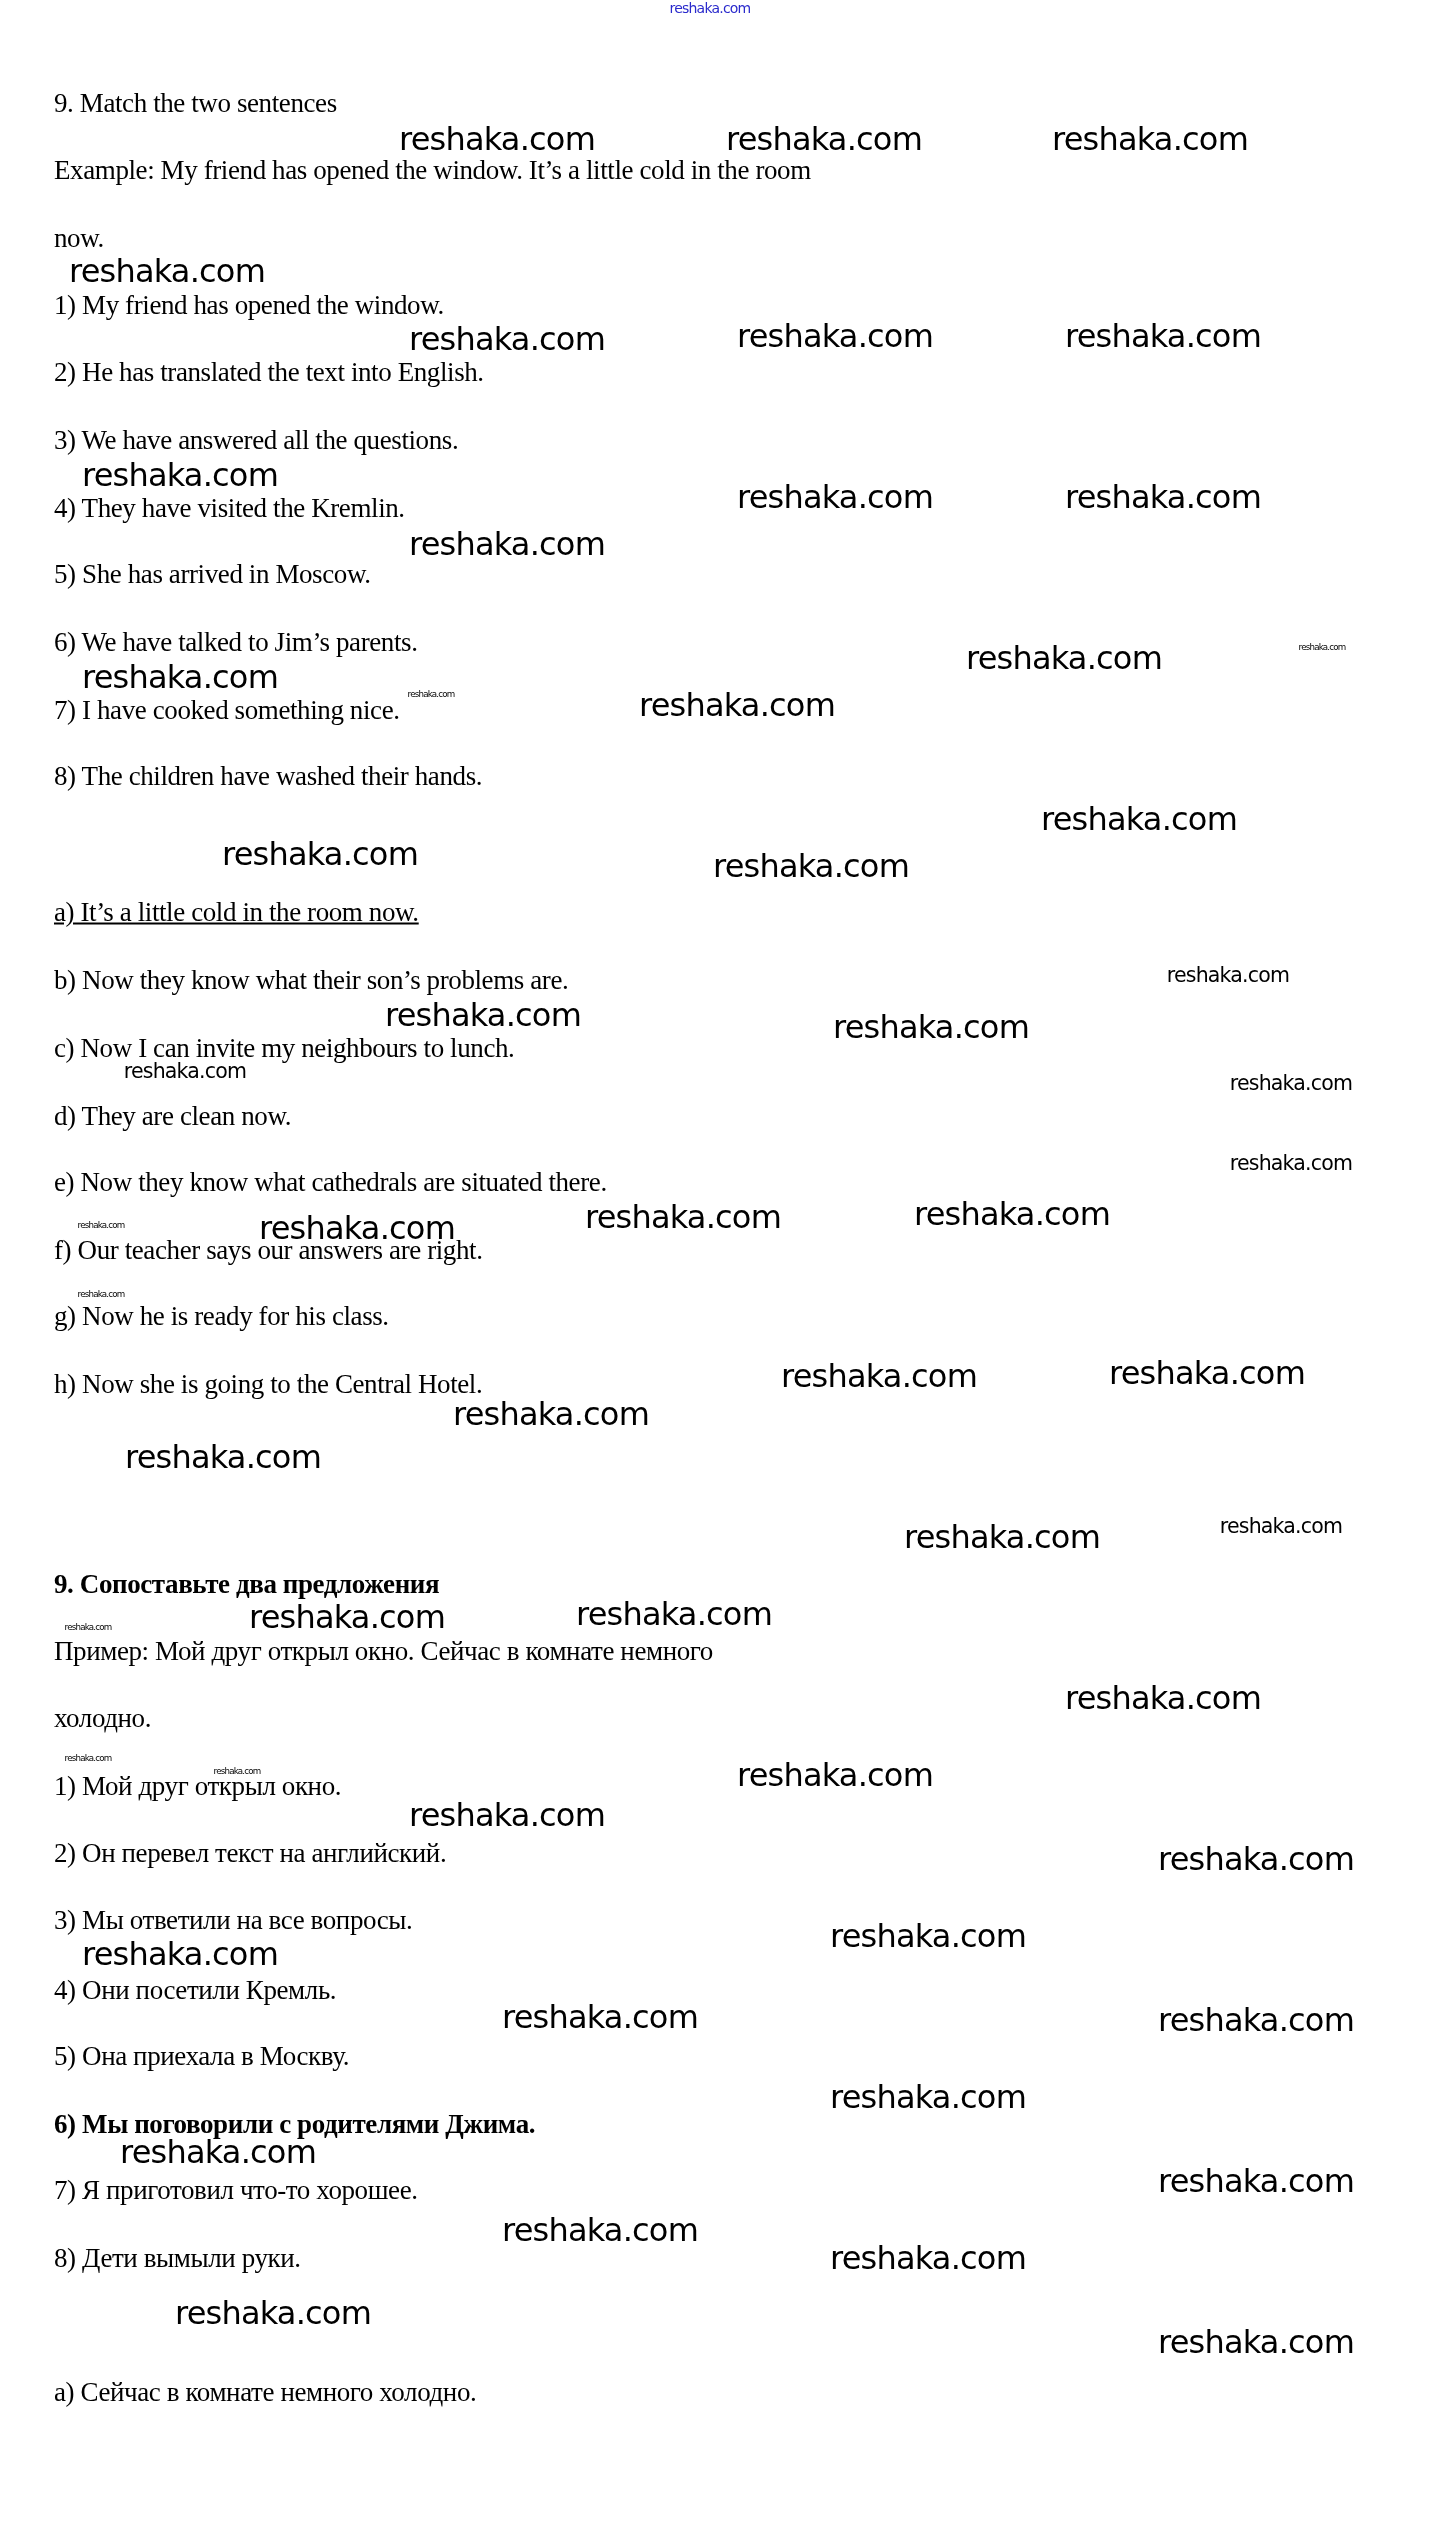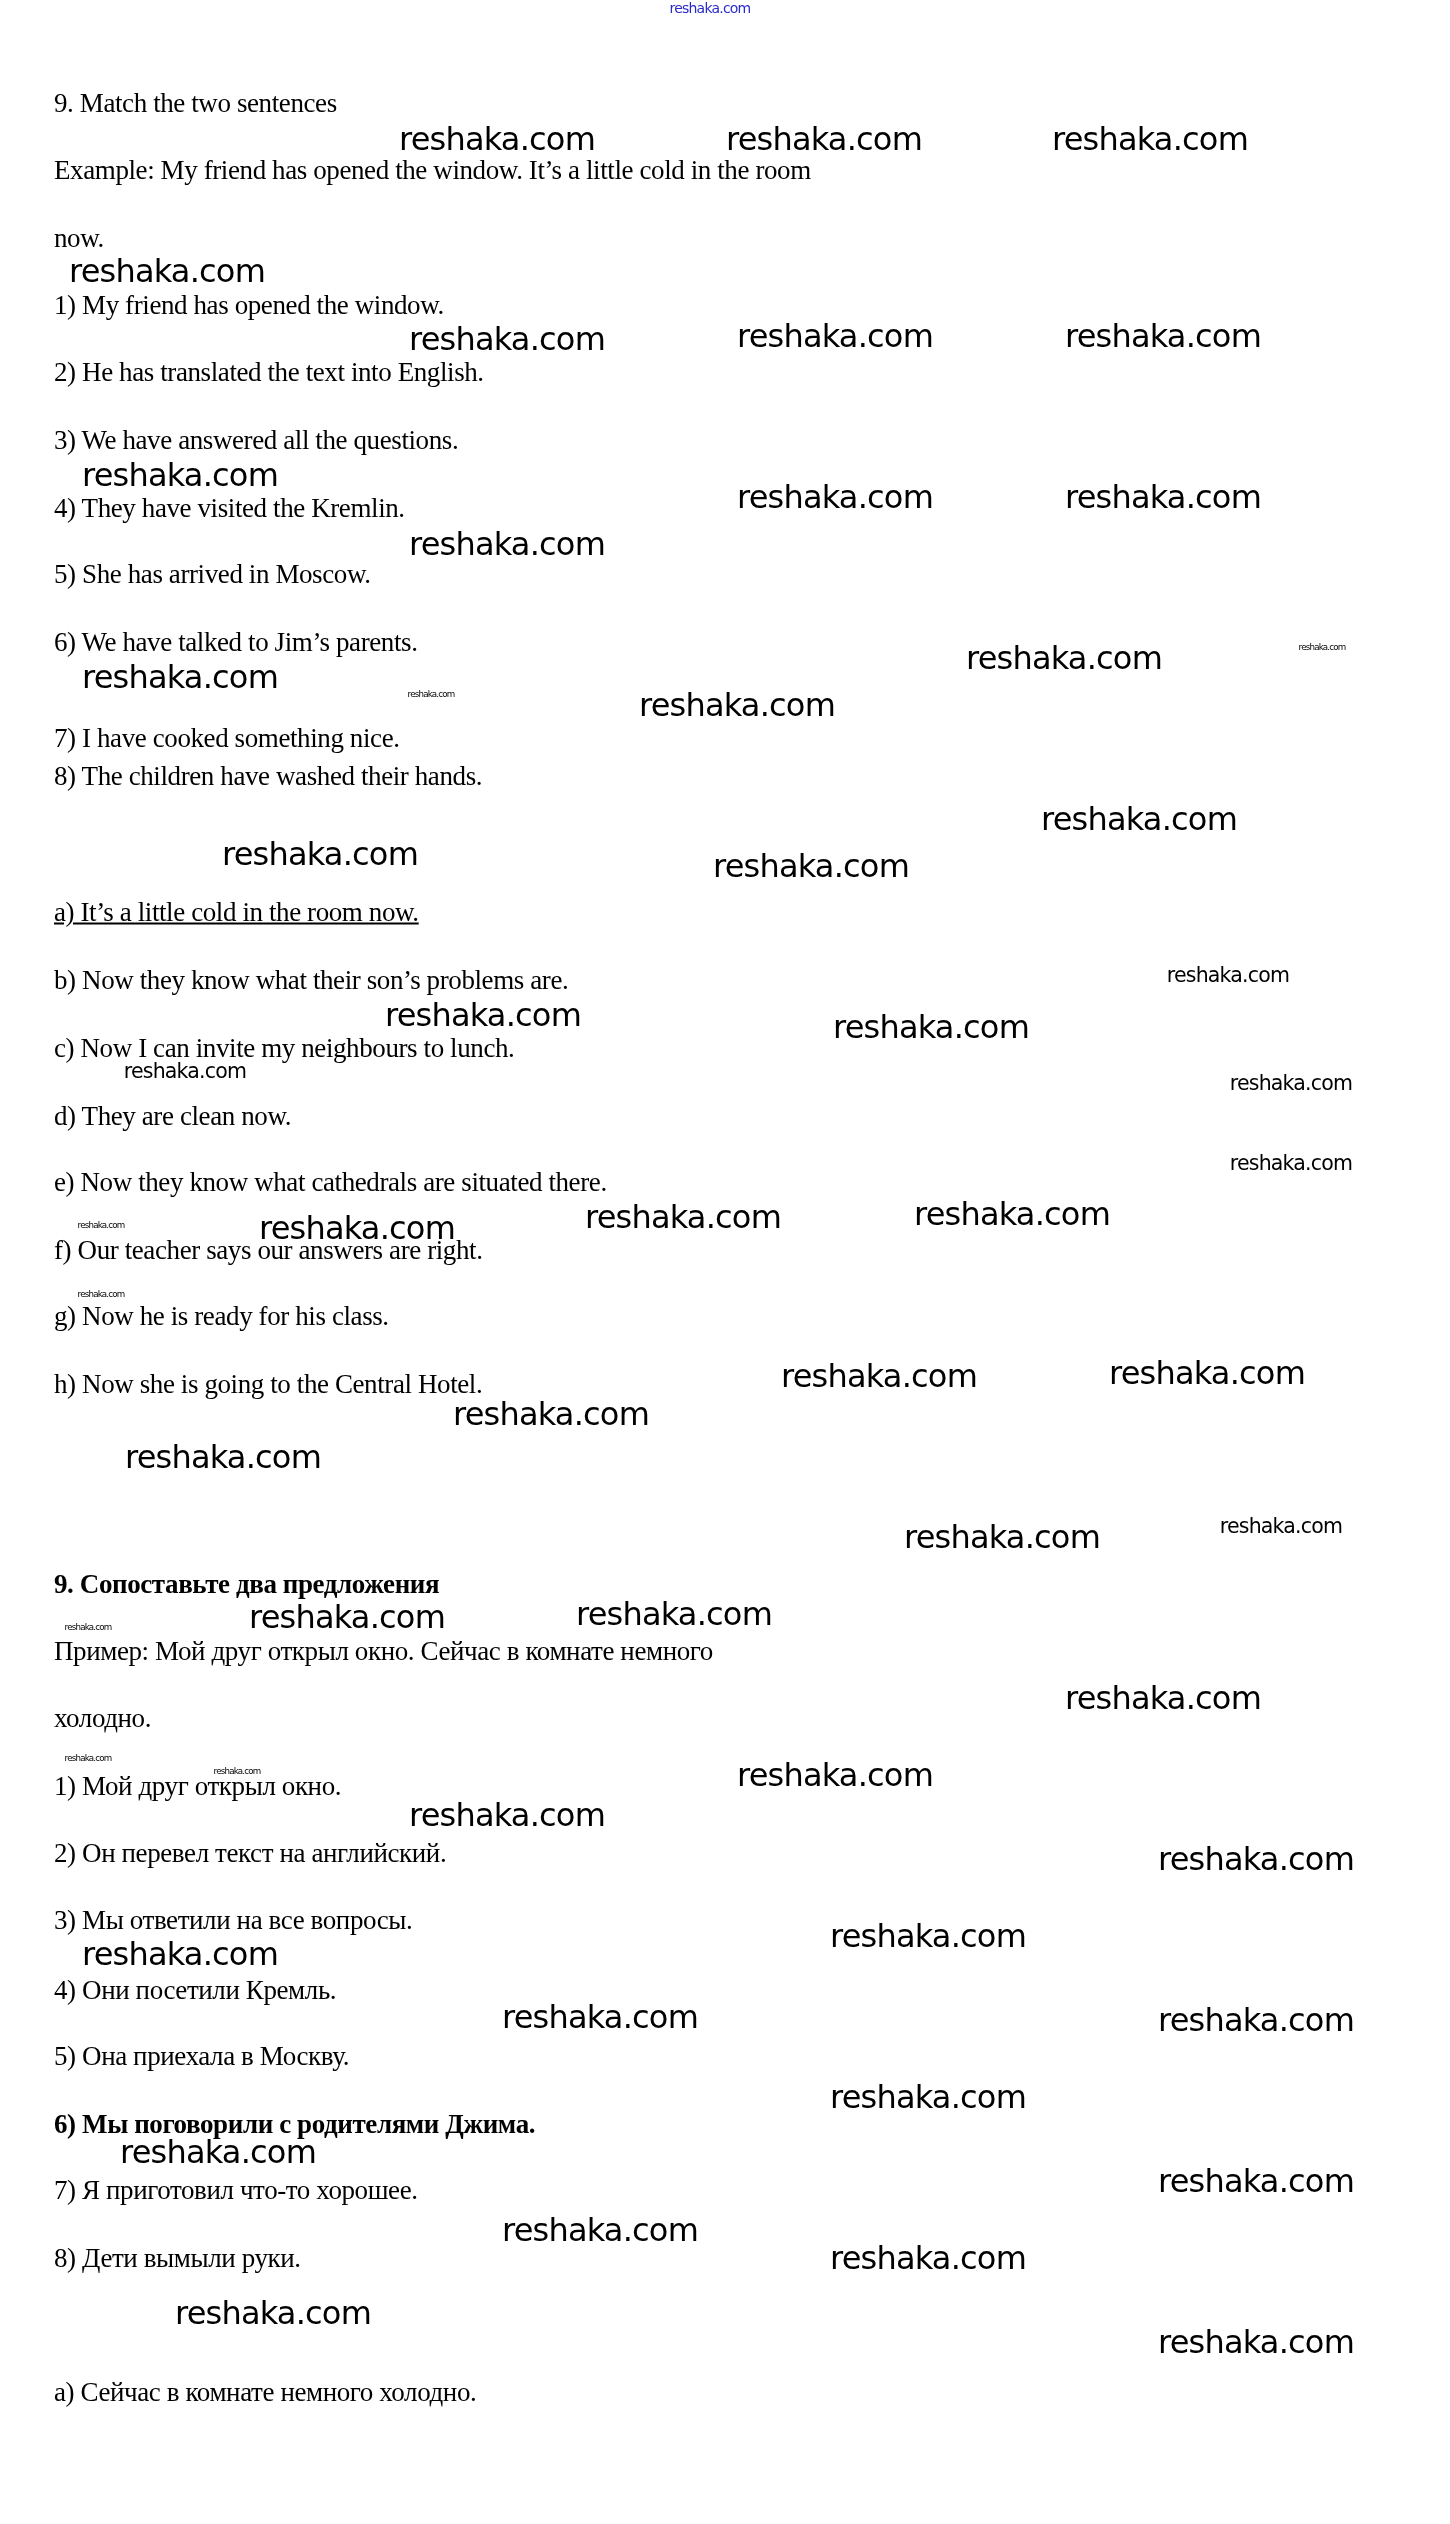--- a/index.html
+++ b/index.html
@@ -32,21 +32,21 @@
 <div class="line" style="top:103px;">9. Match the two sentences</div>
 <div class="line" style="top:170px;">Example: My friend has opened the window. It’s a little cold in the room</div>
 <div class="line" style="top:238px;">now.</div>
 
 <div class="line" style="top:305px;">1) My friend has opened the window.</div>
 <div class="line" style="top:372px;">2) He has translated the text into English.</div>
 <div class="line" style="top:440px;">3) We have answered all the questions.</div>
 <div class="line" style="top:508px;">4) They have visited the Kremlin.</div>
 <div class="line" style="top:574px;">5) She has arrived in Moscow.</div>
 <div class="line" style="top:642px;">6) We have talked to Jim’s parents.</div>
-<div class="line" style="top:738px;">7) I have cooked something nice.</div>
+<div class="line" style="top:710px;">7) I have cooked something nice.</div>
 <div class="line" style="top:776px;">8) The children have washed their hands.</div>
 
 <div class="line" style="top:912px;text-decoration:underline;">a) It’s a little cold in the room now.</div>
 <div class="line" style="top:980px;">b) Now they know what their son’s problems are.</div>
 <div class="line" style="top:1048px;">c) Now I can invite my neighbours to lunch.</div>
 <div class="line" style="top:1116px;">d) They are clean now.</div>
 <div class="line" style="top:1182px;">e) Now they know what cathedrals are situated there.</div>
 <div class="line" style="top:1250px;">f) Our teacher says our answers are right.</div>
 <div class="line" style="top:1316px;">g) Now he is ready for his class.</div>
 <div class="line" style="top:1384px;">h) Now she is going to the Central Hotel.</div>

